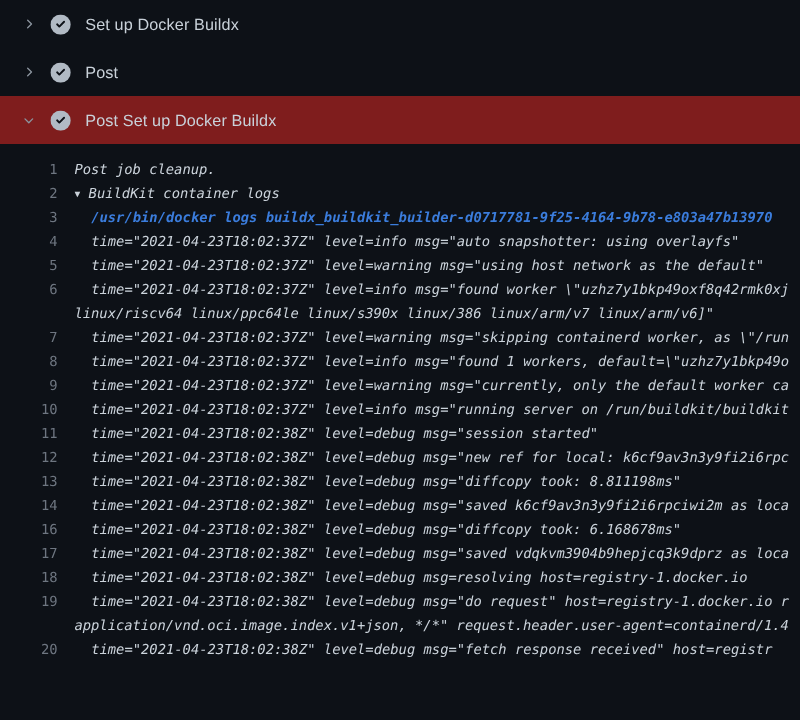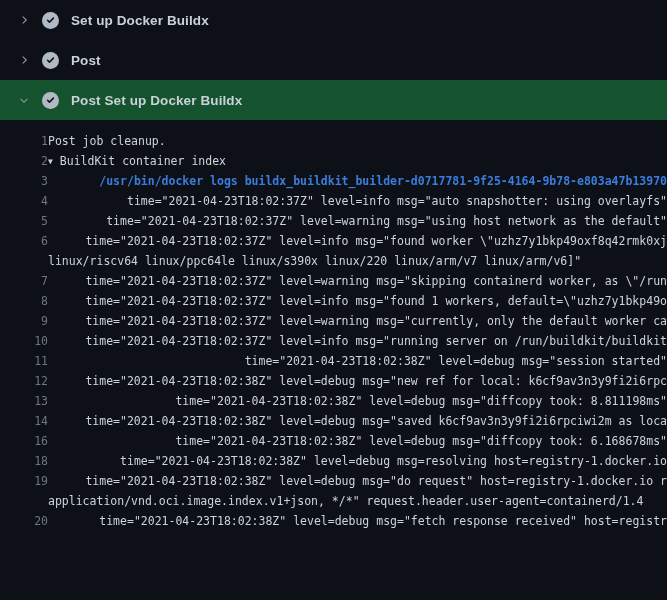--- a/index.html
+++ b/index.html
@@ -3,33 +3,33 @@
 <meta charset="utf-8">
 <style>
   * { margin:0; padding:0; box-sizing:border-box; }
   html,body { width:667px; height:600px; overflow:hidden; }
   body { background:#0d1117; font-family:"Liberation Sans", sans-serif; }
   .app { width:667px; height:600px; overflow:hidden; background:#0d1117; }
 
   
   .steps { width:100%; }
   .step-row { display:flex; align-items:center; height:40px; padding:0 16px; cursor:pointer; color:#c9d1d9; }
-  .step-row.expanded { background:#14532d; }
+  .step-row.expanded { background:#7f1d1d; }
   .chev { width:16px; height:16px; margin-right:10px; display:flex; align-items:center; justify-content:center; color:#8b949e; flex:0 0 16px; }
   .chev svg { width:12px; height:12px; fill:#8b949e; }
   .check { width:17px; height:17px; margin-right:12px; display:flex; align-items:center; justify-content:center; flex:0 0 17px; }
   .check svg { width:17px; height:17px; }
-  .step-label { font-size:13.5px; font-weight:700; letter-spacing:.1px;text-align:center; }
+  .step-label { font-size:13.5px; font-weight:400; letter-spacing:.1px;text-align:center; }
 
   
   .log { padding-top:11px; font-family:"DejaVu Sans Mono", monospace; font-size:11.5px; line-height:20px; color:#ccd4dc; }
   .log-row { display:flex; white-space:pre; height:20px; overflow:hidden; }
   .ln { flex:0 0 48px; text-align:right; color:#6e7681; user-select:none; }
-  .lt { margin-left:0; overflow:hidden; flex:1; }
-  .lt.ind1 { padding-left:14px;text-align:right; }
+  .lt { margin-left:14px; overflow:hidden; flex:1;font-style:italic; }
+  .lt.ind1 { padding-left:14px; }
   .lt.command { color:#3b7ddd; font-weight:bold; }
   .tri { display:inline-block; font-size:8px; margin-right:7px; transform:translateY(-1px); color:#c9d1d9; }
 </style>
 </head>
 <body>
 
 <div class="app">
   <div class="steps">
       <div class="step-row">
         <span class="chev">
@@ -69,33 +69,34 @@
           <svg viewBox="0 0 16 16">
             <circle cx="8" cy="8" r="8" fill="#b1bac4"></circle>
             <path fill="#0d1117" d="M11.28 6.28a.75.75 0 0 0-1.06-1.06L7 8.44 5.78 7.22a.75.75 0 0 0-1.06 1.06l1.75 1.75a.75.75 0 0 0 1.06 0l3.75-3.75Z"></path>
           </svg>
         </span>
         <span class="step-label">Post Set up Docker Buildx</span>
       </div>
     </div>
   <div class="log">
       <div class="log-row"><span class="ln">1</span><span class="lt normal ind0">Post job cleanup.</span></div>
-      <div class="log-row"><span class="ln">2</span><span class="lt ind0"><span class="tri">▼</span><span>BuildKit container index</span></span></div>
+      <div class="log-row"><span class="ln">2</span><span class="lt ind0"><span class="tri">▼</span><span>BuildKit container logs</span></span></div>
       <div class="log-row"><span class="ln">3</span><span class="lt command ind1">/usr/bin/docker logs buildx_buildkit_builder-d0717781-9f25-4164-9b78-e803a47b13970</span></div>
       <div class="log-row"><span class="ln">4</span><span class="lt normal ind1">time="2021-04-23T18:02:37Z" level=info msg="auto snapshotter: using overlayfs"</span></div>
       <div class="log-row"><span class="ln">5</span><span class="lt normal ind1">time="2021-04-23T18:02:37Z" level=warning msg="using host network as the default"</span></div>
       <div class="log-row"><span class="ln">6</span><span class="lt normal ind1">time="2021-04-23T18:02:37Z" level=info msg="found worker \"uzhz7y1bkp49oxf8q42rmk0xj</span></div>
-      <div class="log-row"><span class="ln"></span><span class="lt wrap ind0">linux/riscv64 linux/ppc64le linux/s390x linux/220 linux/arm/v7 linux/arm/v6]"</span></div>
+      <div class="log-row"><span class="ln"></span><span class="lt wrap ind0">linux/riscv64 linux/ppc64le linux/s390x linux/386 linux/arm/v7 linux/arm/v6]"</span></div>
       <div class="log-row"><span class="ln">7</span><span class="lt normal ind1">time="2021-04-23T18:02:37Z" level=warning msg="skipping containerd worker, as \"/run</span></div>
       <div class="log-row"><span class="ln">8</span><span class="lt normal ind1">time="2021-04-23T18:02:37Z" level=info msg="found 1 workers, default=\"uzhz7y1bkp49o</span></div>
       <div class="log-row"><span class="ln">9</span><span class="lt normal ind1">time="2021-04-23T18:02:37Z" level=warning msg="currently, only the default worker ca</span></div>
       <div class="log-row"><span class="ln">10</span><span class="lt normal ind1">time="2021-04-23T18:02:37Z" level=info msg="running server on /run/buildkit/buildkit</span></div>
       <div class="log-row"><span class="ln">11</span><span class="lt normal ind1">time="2021-04-23T18:02:38Z" level=debug msg="session started"</span></div>
       <div class="log-row"><span class="ln">12</span><span class="lt normal ind1">time="2021-04-23T18:02:38Z" level=debug msg="new ref for local: k6cf9av3n3y9fi2i6rpc</span></div>
       <div class="log-row"><span class="ln">13</span><span class="lt normal ind1">time="2021-04-23T18:02:38Z" level=debug msg="diffcopy took: 8.811198ms"</span></div>
       <div class="log-row"><span class="ln">14</span><span class="lt normal ind1">time="2021-04-23T18:02:38Z" level=debug msg="saved k6cf9av3n3y9fi2i6rpciwi2m as loca</span></div>
       <div class="log-row"><span class="ln">16</span><span class="lt normal ind1">time="2021-04-23T18:02:38Z" level=debug msg="diffcopy took: 6.168678ms"</span></div>
+      <div class="log-row"><span class="ln">17</span><span class="lt normal ind1">time="2021-04-23T18:02:38Z" level=debug msg="saved vdqkvm3904b9hepjcq3k9dprz as loca</span></div>
       <div class="log-row"><span class="ln">18</span><span class="lt normal ind1">time="2021-04-23T18:02:38Z" level=debug msg=resolving host=registry-1.docker.io</span></div>
       <div class="log-row"><span class="ln">19</span><span class="lt normal ind1">time="2021-04-23T18:02:38Z" level=debug msg="do request" host=registry-1.docker.io r</span></div>
       <div class="log-row"><span class="ln"></span><span class="lt wrap ind0">application/vnd.oci.image.index.v1+json, */*" request.header.user-agent=containerd/1.4</span></div>
       <div class="log-row"><span class="ln">20</span><span class="lt normal ind1">time="2021-04-23T18:02:38Z" level=debug msg="fetch response received" host=registr</span></div>
     </div>
 </div>
 
 </body></html>

